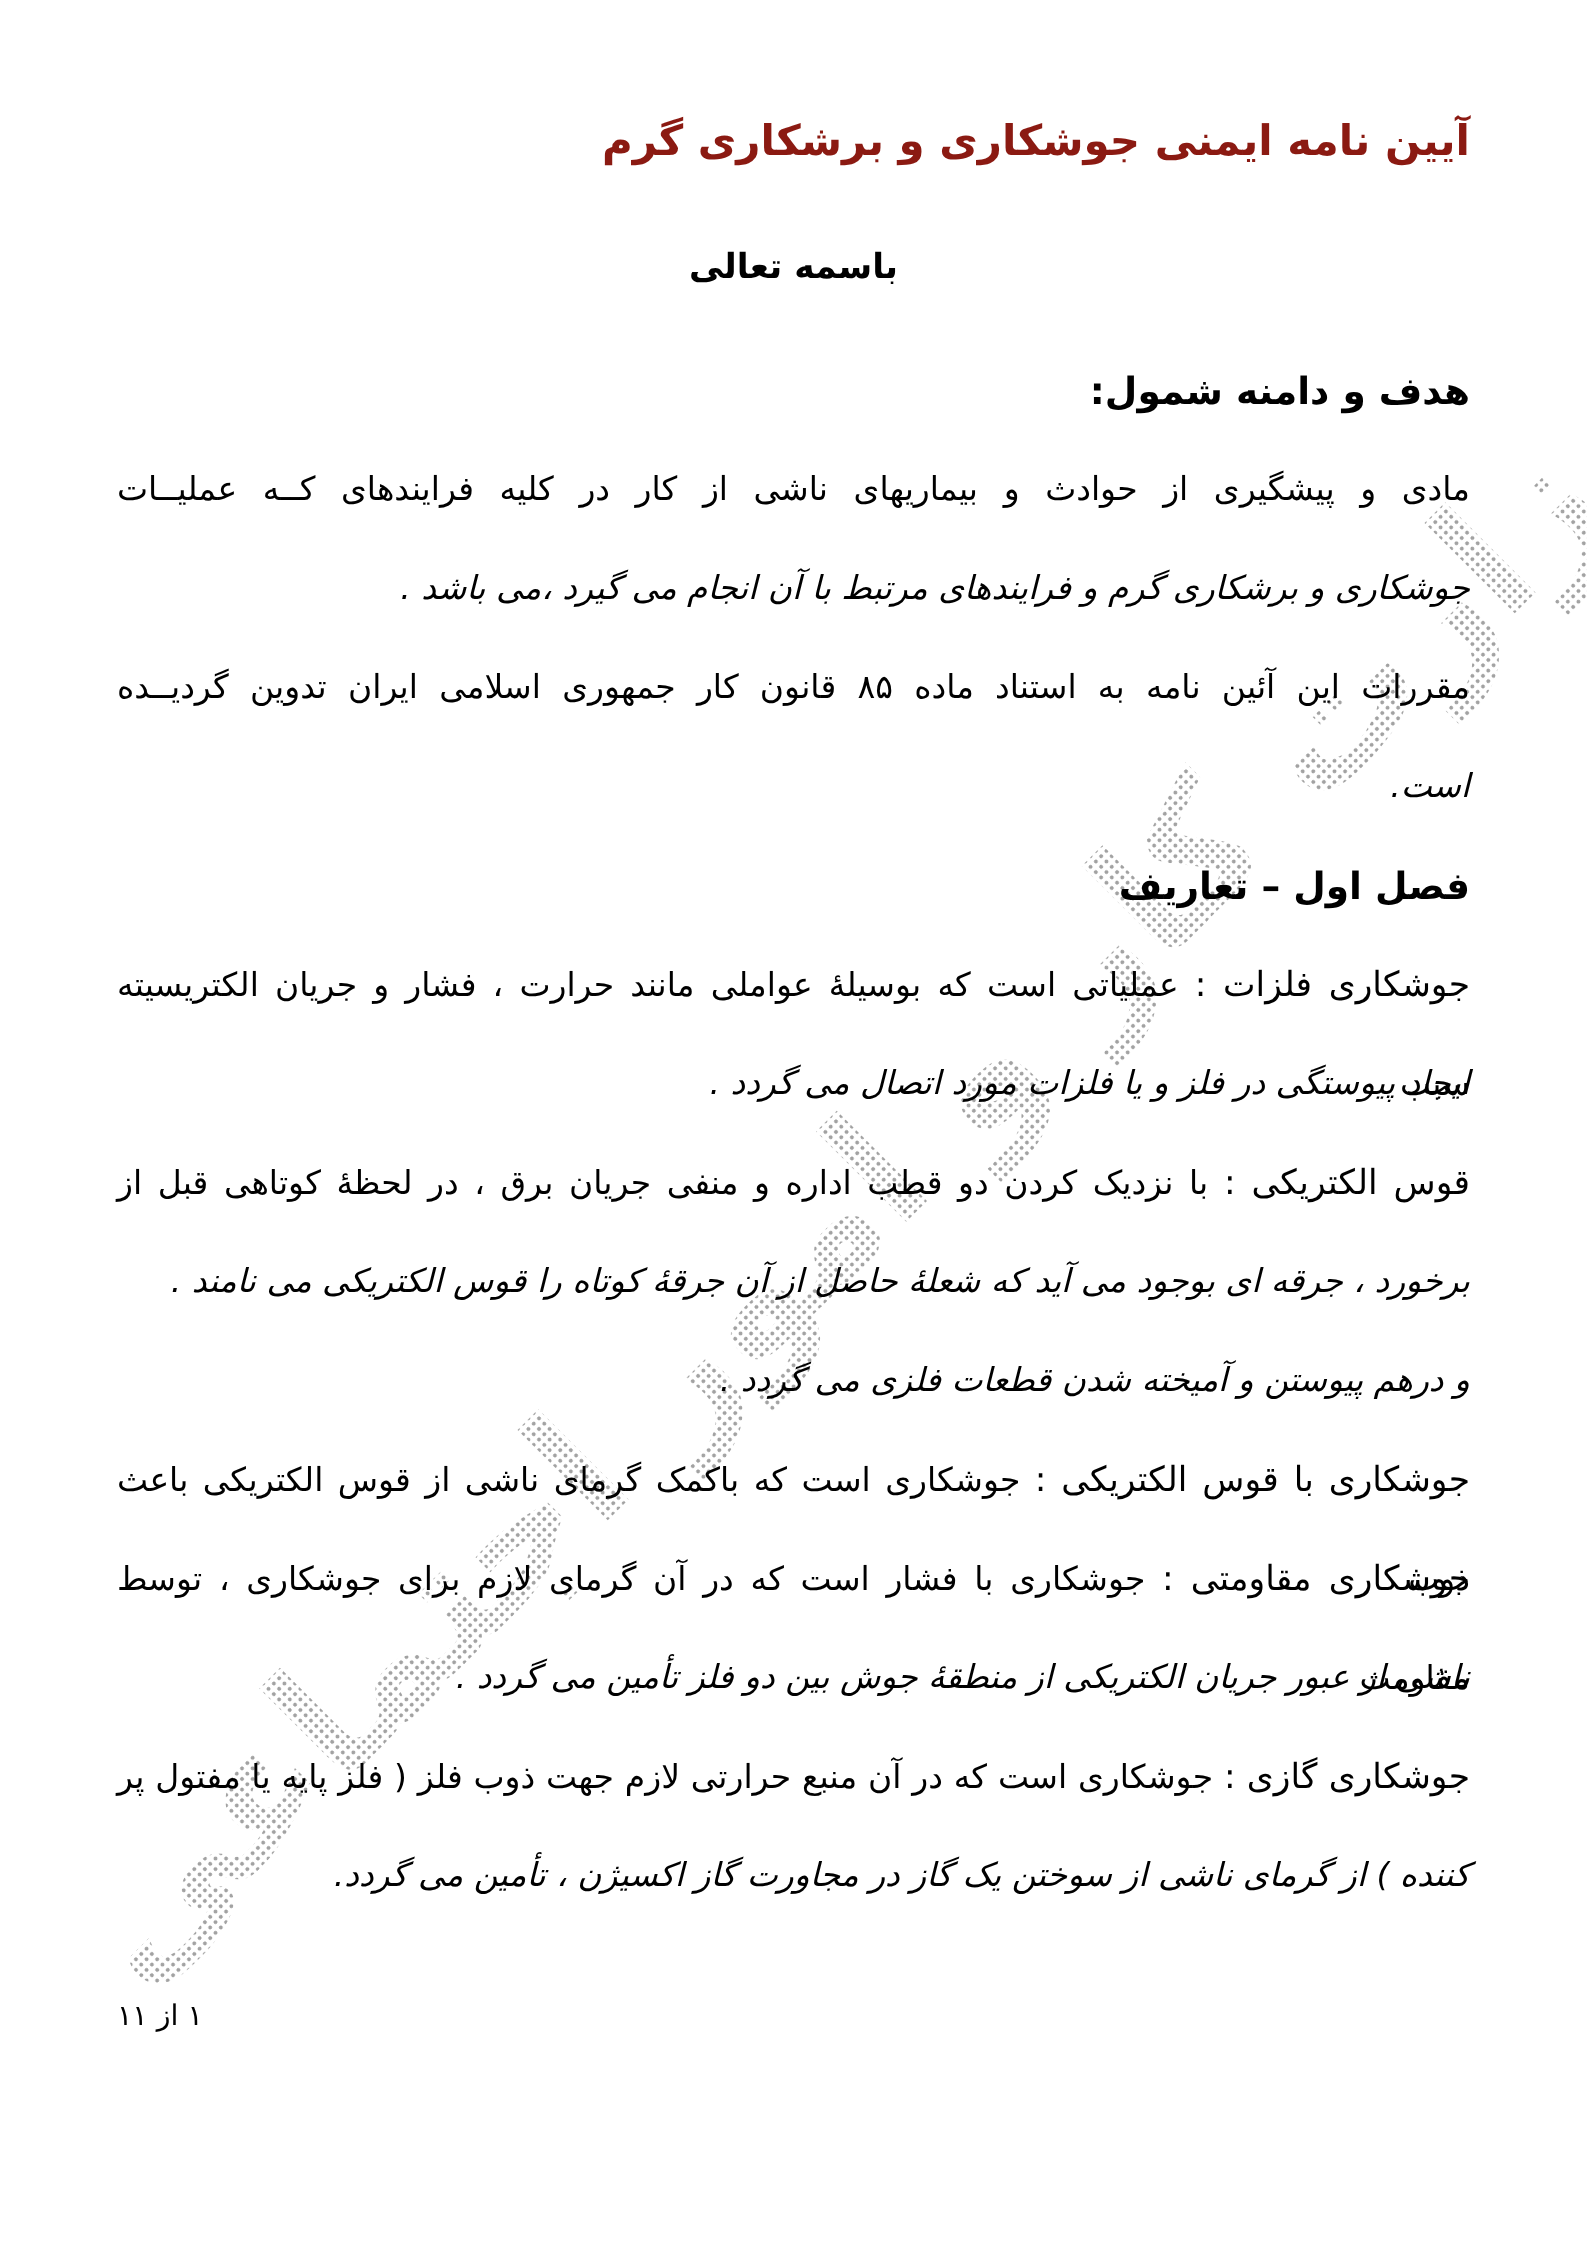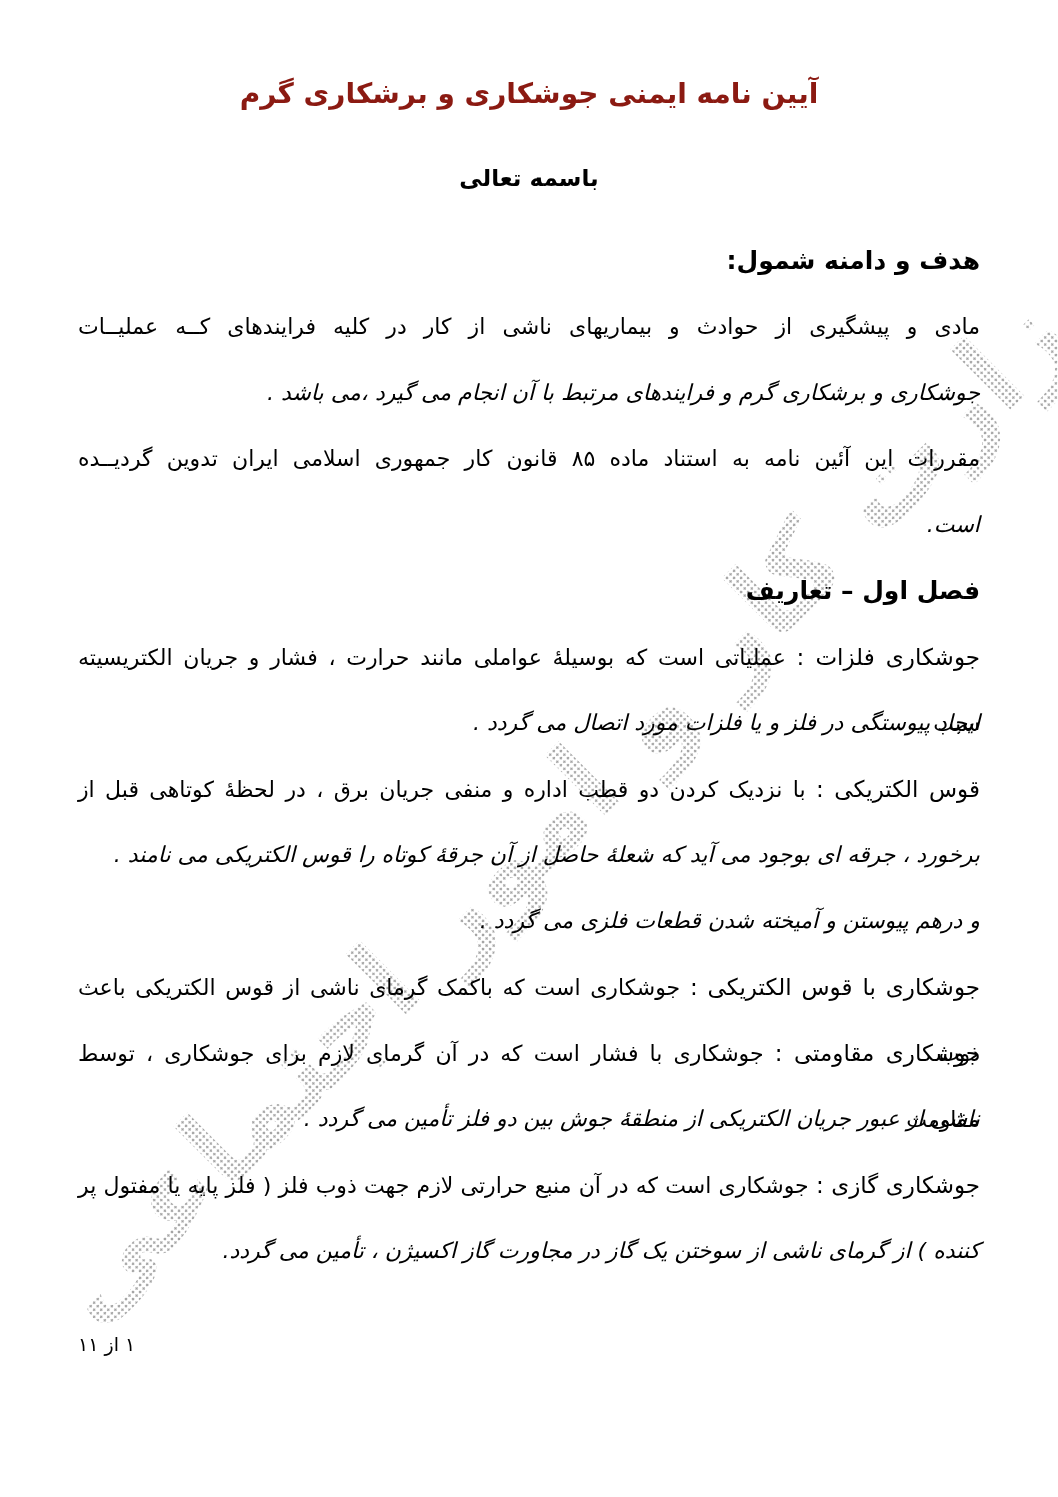--- a/index.html
+++ b/index.html
@@ -47,21 +47,21 @@
       -webkit-background-clip: text;
       background-clip: text;
     }
   }
   .content { position: relative; z-index: 1; }
 
   .title {
     margin: 0;
     height: 72px;
     line-height: 72px;
-    text-align: center;
+    text-align: right;
     font-size: 28px;
     font-weight: bold;
   }
   .basmala {
     margin-top: 18px;
     height: 60px;
     line-height: 60px;
     text-align: center;
     font-size: 23px;
     font-weight: bold;

